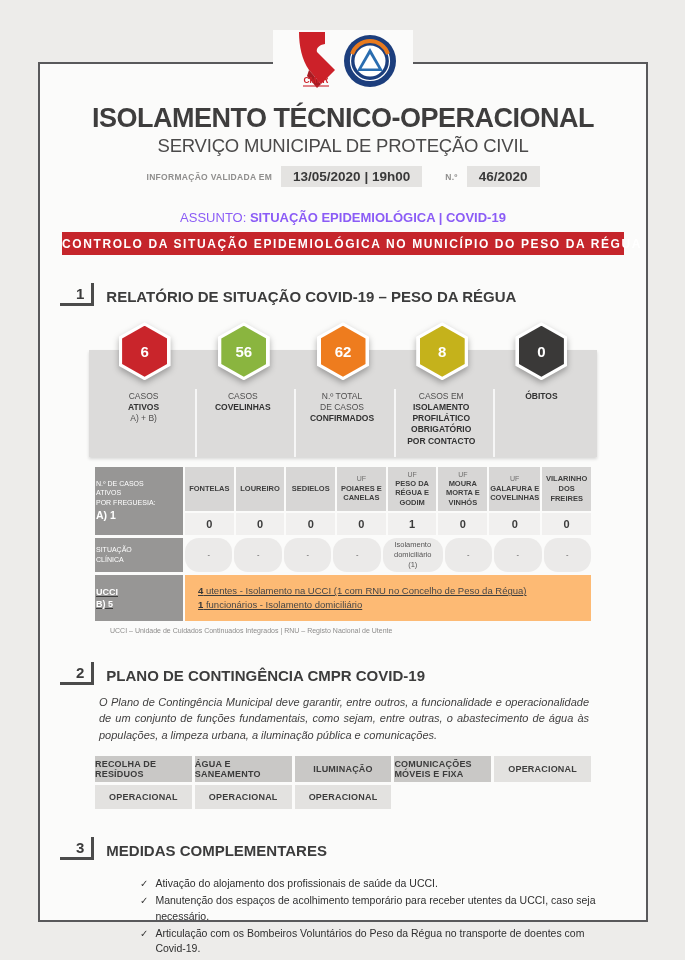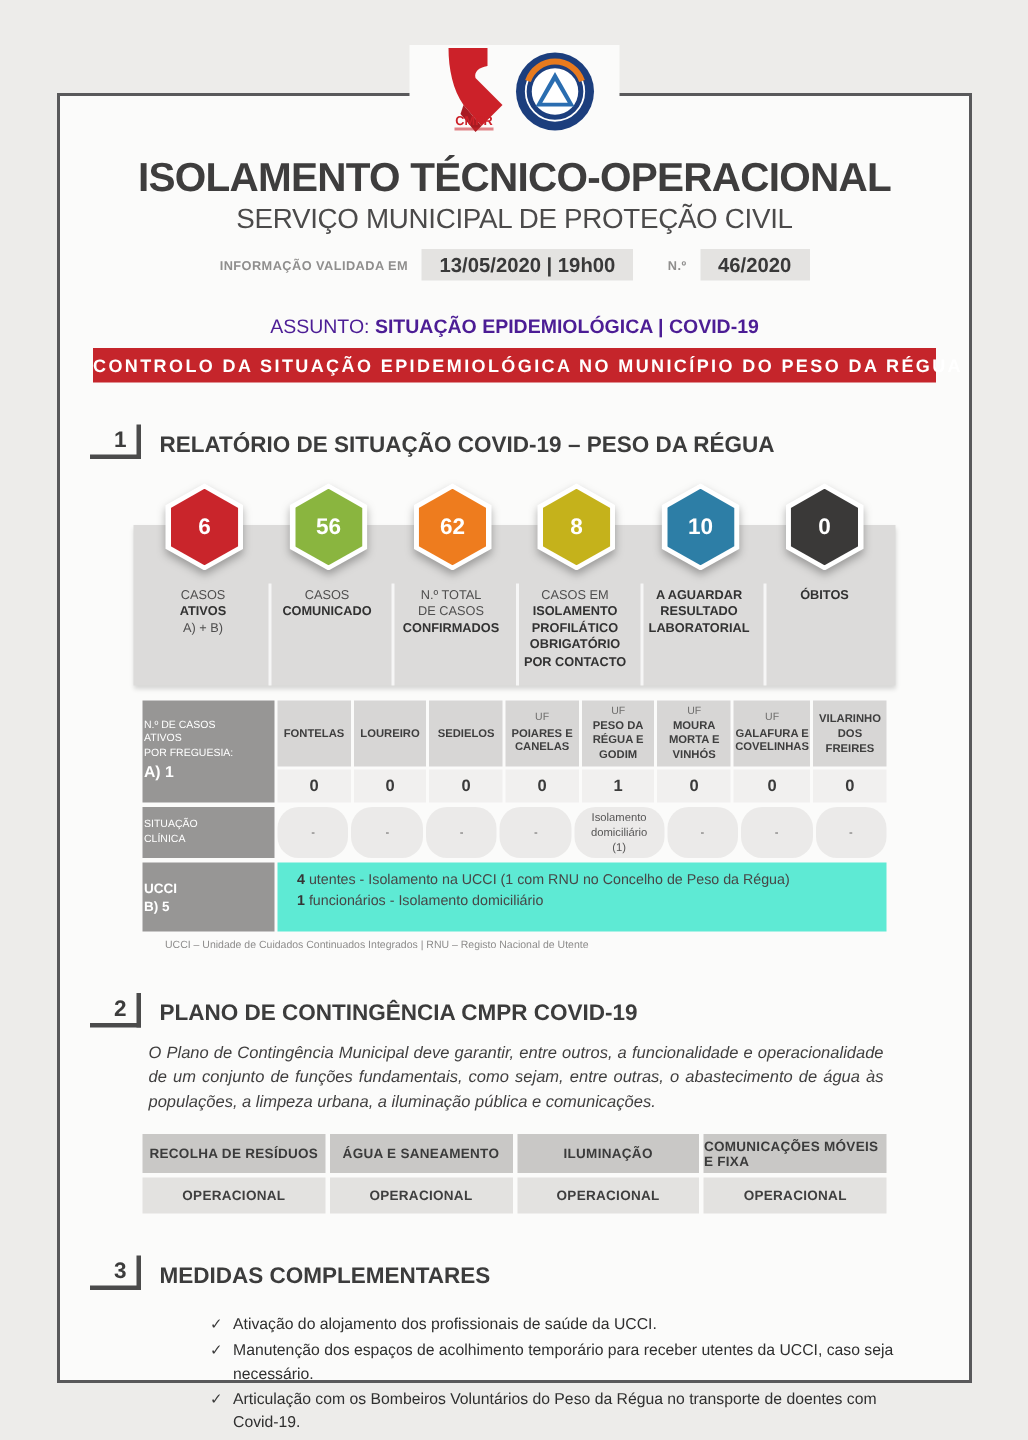--- a/index.html
+++ b/index.html
@@ -22,21 +22,21 @@
   .logo-pc{width:54px;height:54px;display:block;}
   
   .header{ text-align:center; margin-top:40px; }
   .title{ font-size:27px;font-weight:bold;color:#3e3d3d;letter-spacing:-0.5px;line-height:1.05; }
   .subtitle{ font-size:18.5px;color:#4b4a4a;margin-top:3px;letter-spacing:-0.2px; }
   .info-row{ display:flex;justify-content:center;align-items:center;gap:9px;margin-top:9px; }
   .info-label{ font-size:8.5px;font-weight:bold;color:#8f8e8d;letter-spacing:.3px; }
   .info-box{ background:#e4e3e1;padding:3px 12px;font-weight:bold;font-size:13.5px;color:#393939; }
   .num-label{ margin-left:14px; }
   
-  .subject{ text-align:center;margin-top:23px;font-size:13px;color:#4c1d95; }
+  .subject{ text-align:center;margin-top:23px;font-size:13px;color:#8b5cf6; }
   .subject b{ font-weight:bold; }
   .banner{
     margin:7px 22px 0;background:#c5252b;color:#fff;font-weight:bold;
     font-size:12px;letter-spacing:1.6px;text-align:left;padding:5px 0 4px;white-space:nowrap;
   }
   
   .sec{ display:flex;align-items:flex-end;margin:28px 0 0 20px; }
   .sec-num{
     font-weight:bold;font-size:15px;color:#3c3c3c;line-height:1;
     border-bottom:3px solid #4b4b4b;border-right:3px solid #4b4b4b;
@@ -61,21 +61,21 @@
   }
   .stat-label{
     margin-top:9px;width:100%;flex:1;text-align:center;
     font-size:8.5px;color:#4f4e4e;line-height:1.3;padding:2px 2px 10px;
   }
   .stat:not(:last-child) .stat-label{ border-right:2px solid rgba(255,255,255,.75); }
   .stat-label .b{ font-weight:bold;color:#323232; }
   .stat-label div{ margin:0; }
   
   .t1,.t1b{ display:grid;grid-template-columns:88px repeat(8,1fr);gap:2px;margin:10px 55px 0; }
-  .t1c{ display:grid;grid-template-columns:88px 1fr;gap:2px;margin:2px 55px 0; }
+  .t1c{ display:grid;grid-template-columns:88px 1fr;gap:2px;margin:2px 55px 0;text-decoration:underline; }
   .t1b,.t1c{ margin-top:3px; }
   .cell-dark{
     background:#979695;color:#fff;
     display:flex;flex-direction:column;justify-content:center;
     font-size:7px;line-height:1.35;padding:3px 1px;
   }
   .cell-dark .big{ font-weight:bold;font-size:10.5px;margin-top:1px; }
   .c0a{ grid-row:1/3; }
   .t1 .h{
     background:#d7d6d5;color:#3e3e3e;font-weight:bold;font-size:7.5px;line-height:1.3;
@@ -84,28 +84,28 @@
   .t1 .h .uf{ font-weight:normal;color:#6e6d6c;font-size:7px; }
   .t1 .v{
     background:#f1f0ef;font-weight:bold;font-size:11px;color:#3b3b3b;
     display:flex;align-items:center;justify-content:center;min-height:22px;
   }
   .t1b .cv{
     background:#ebeae9;font-size:7.5px;color:#565555;line-height:1.3;text-align:center;
     display:flex;align-items:center;justify-content:center;min-height:30px;padding:2px 11px;border-radius:14px;
   }
   .ucci-cell{
-    background:#5eead4;font-size:9.5px;color:#474646;line-height:1.45;
-    display:flex;flex-direction:column;padding:5px 0 5px 13px;min-height:36px;
+    background:#fdba74;font-size:9.5px;color:#474646;line-height:1.45;
+    display:flex;flex-direction:column;justify-content:center;padding:5px 0 5px 13px;min-height:36px;
   }
   .ucci-cell b{ font-weight:bold;color:#353535; }
   .footnote{ margin:6px 0 0 70px;font-size:7px;color:#8d8c8b; }
   
   .para{ margin:9px 57px 0 59px;font-size:11px;color:#403f3f;line-height:1.5;text-align:justify;font-style:italic; }
-  .t2{ display:grid;grid-template-columns:repeat(4,1fr);gap:3px;margin:13px 55px 0; }
+  .t2{ display:grid;grid-template-columns:repeat(5,1fr);gap:3px;margin:13px 55px 0; }
   .t2 .h2{
     background:#c9c8c6;color:#3b3b3b;font-weight:bold;font-size:9px;
     display:flex;align-items:center;justify-content:center;min-height:26px;letter-spacing:.2px;
   }
   .t2 .v2{
     background:#e3e2e0;color:#3e3e3e;font-weight:bold;font-size:9px;
     display:flex;align-items:center;justify-content:center;min-height:24px;letter-spacing:.2px;
   }
   
   .checklist{ margin:16px 40px 0 100px; }
@@ -173,21 +173,21 @@
     </div>
 
     <div class="stat">
       <div class="hex-wrap">
           <div class="hex-outer">
             <div class="hex-inner" style="background: rgb(138, 181, 63);">56</div>
           </div>
         </div>
       <div class="stat-label">
         <div>CASOS</div>
-        <div class="b">COMUNICADO</div>
+        <div class="b">COVELINHAS</div>
       </div>
     </div>
 
     <div class="stat">
       <div class="hex-wrap">
           <div class="hex-outer">
             <div class="hex-inner" style="background: rgb(238, 124, 30);">62</div>
           </div>
         </div>
       <div class="stat-label">
@@ -205,32 +205,20 @@
         </div>
       <div class="stat-label">
         <div>CASOS EM</div>
         <div class="b">ISOLAMENTO</div>
         <div class="b">PROFILÁTICO</div>
         <div class="b">OBRIGATÓRIO</div>
         <div class="b">POR CONTACTO</div>
       </div>
     </div>
 
-    <div class="stat">
-      <div class="hex-wrap">
-          <div class="hex-outer">
-            <div class="hex-inner" style="background: rgb(45, 126, 166);">10</div>
-          </div>
-        </div>
-      <div class="stat-label">
-        <div class="b">A AGUARDAR</div>
-        <div class="b">RESULTADO</div>
-        <div class="b">LABORATORIAL</div>
-      </div>
-    </div>
 
     <div class="stat">
       <div class="hex-wrap">
           <div class="hex-outer">
             <div class="hex-inner" style="background: rgb(58, 57, 56);">0</div>
           </div>
         </div>
       <div class="stat-label">
         <div class="b">ÓBITOS</div>
       </div>

